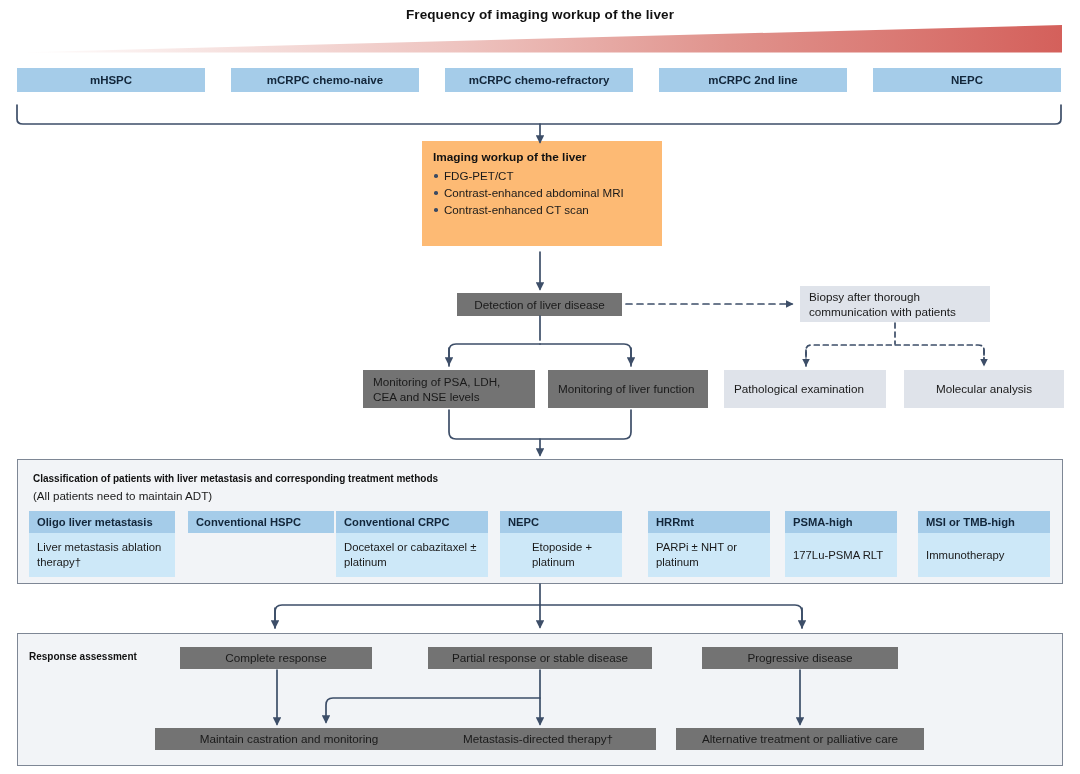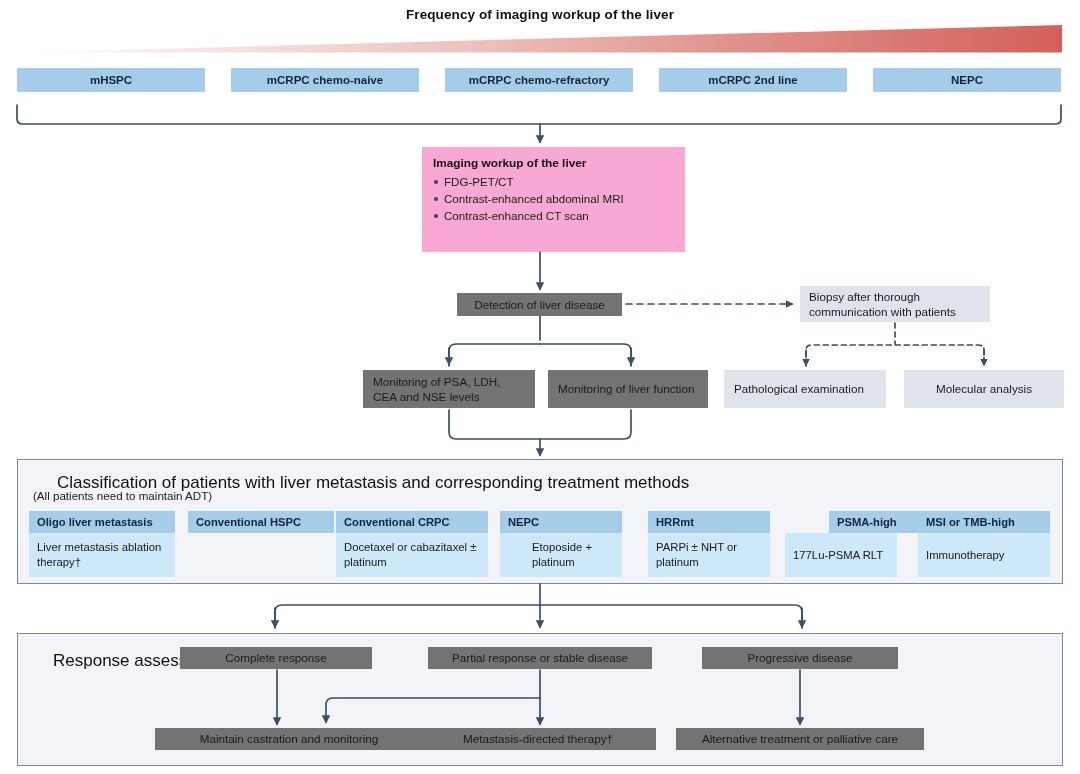--- a/index.html
+++ b/index.html
@@ -39,40 +39,40 @@
   .graybox{
     background:#dfe3ea;
     font-size:11.7px;color:#1a1a1a;
     display:flex;align-items:center;
     line-height:1.32;
   }
   .graybox.center{justify-content:center;text-align:center;}
 
   
   .workup{
-    left:422px;top:147px;width:263px;height:105px;
-    background:#f9a8d4;padding:9px 11px 0 11px;
+    left:422px;top:141px;width:240px;height:105px;
+    background:#fdba74;padding:9px 11px 0 11px;
   }
   .workup h4{margin:0 0 3px 0;font-size:11.8px;font-weight:bold;color:#111;}
   .workup ul{margin:0;padding:0;list-style:none;}
   .workup li{
     font-size:11.6px;line-height:1.47;color:#1a1a1a;
     padding-left:11px;position:relative;
   }
   .workup li:before{
     content:"";position:absolute;left:1px;top:7px;
     width:3.5px;height:3.5px;border-radius:50%;background:#3a4a63;
   }
 
   
   .panel{
     background:#f2f4f7;border:1px solid #7e8795;
   }
   .panel-title{
-    font-size:17px;font-weight:normal;color:#111;line-height:1.35;margin-left:24px;
+    font-size:10px;font-weight:bold;color:#111;line-height:1.35;
   }
   .panel-sub{
     font-size:11.6px;font-weight:normal;color:#1a1a1a;line-height:1.35;
   }
 
   
   .tx-head{
     background:#a5cce9;font-size:11.2px;font-weight:bold;color:#12263a;
     display:flex;align-items:center;padding-left:8px;
   }
@@ -184,21 +184,21 @@
     <span>Etoposide + platinum</span>
   </div>
 
   <div class="abs tx-head" style="left:648px;top:511px;width:122px;height:22px;">
     <span>HRRmt</span>
   </div>
   <div class="abs tx-body" style="left:648px;top:533px;width:122px;height:44px;">
     <span>PARPi ± NHT or platinum</span>
   </div>
 
-  <div class="abs tx-head" style="left:785px;top:511px;width:112px;height:22px;margin-left:44px;">
+  <div class="abs tx-head" style="left:785px;top:511px;width:112px;height:22px;">
     <span>PSMA-high</span>
   </div>
   <div class="abs tx-body" style="left:785px;top:533px;width:112px;height:44px;">
     <span>177Lu-PSMA RLT</span>
   </div>
 
   <div class="abs tx-head" style="left:918px;top:511px;width:132px;height:22px;">
     <span>MSI or TMB-high</span>
   </div>
   <div class="abs tx-body" style="left:918px;top:533px;width:132px;height:44px;">

